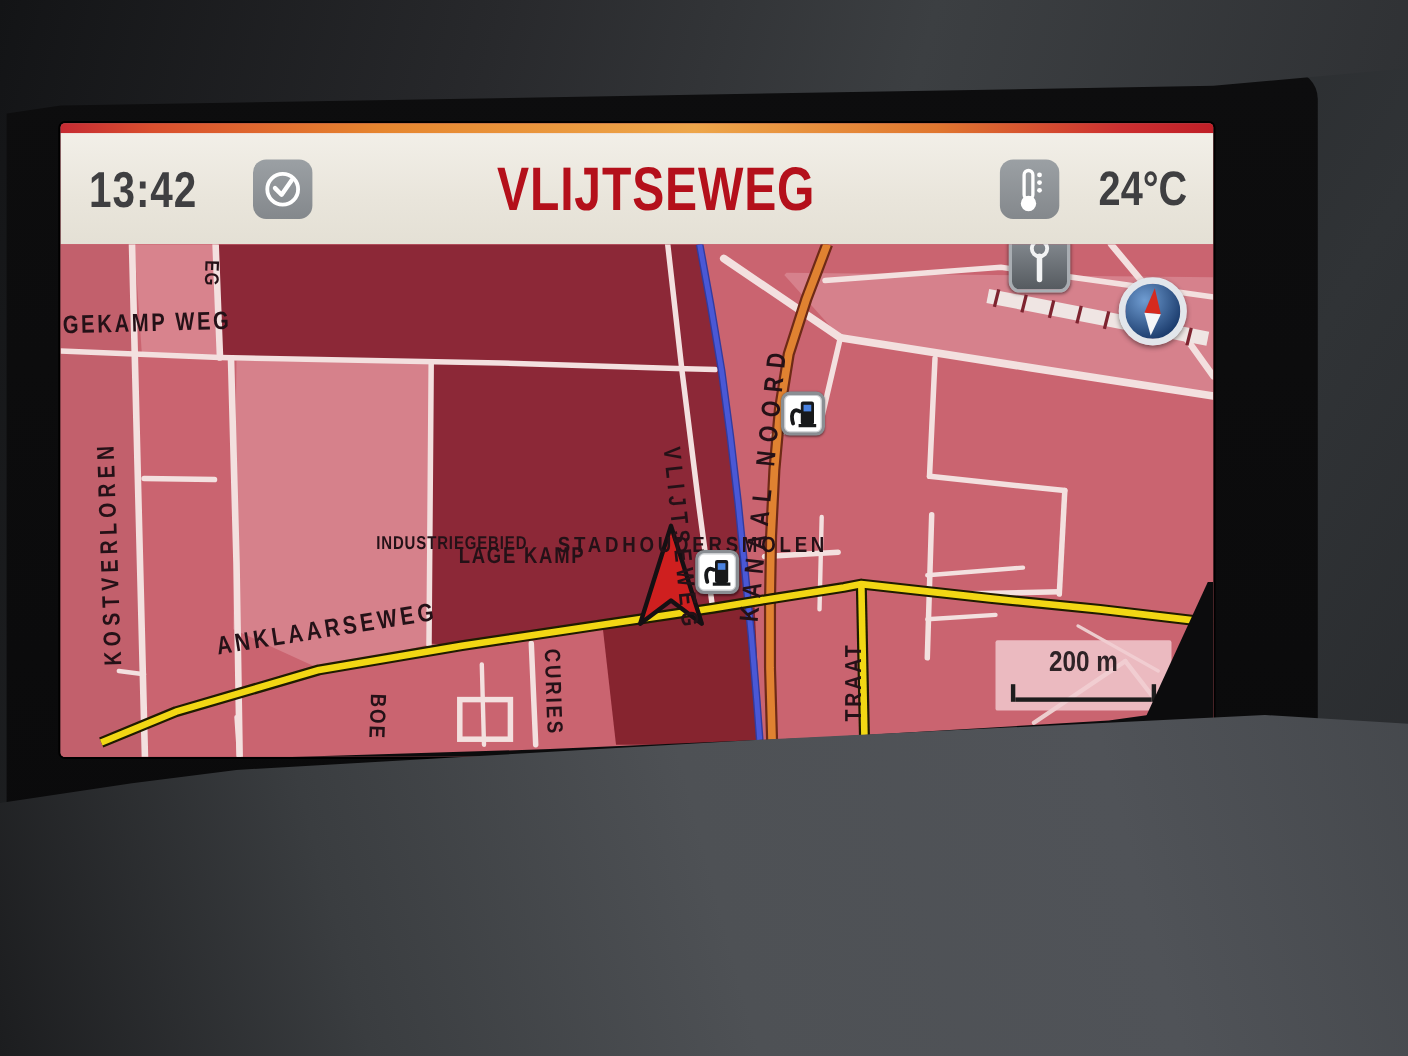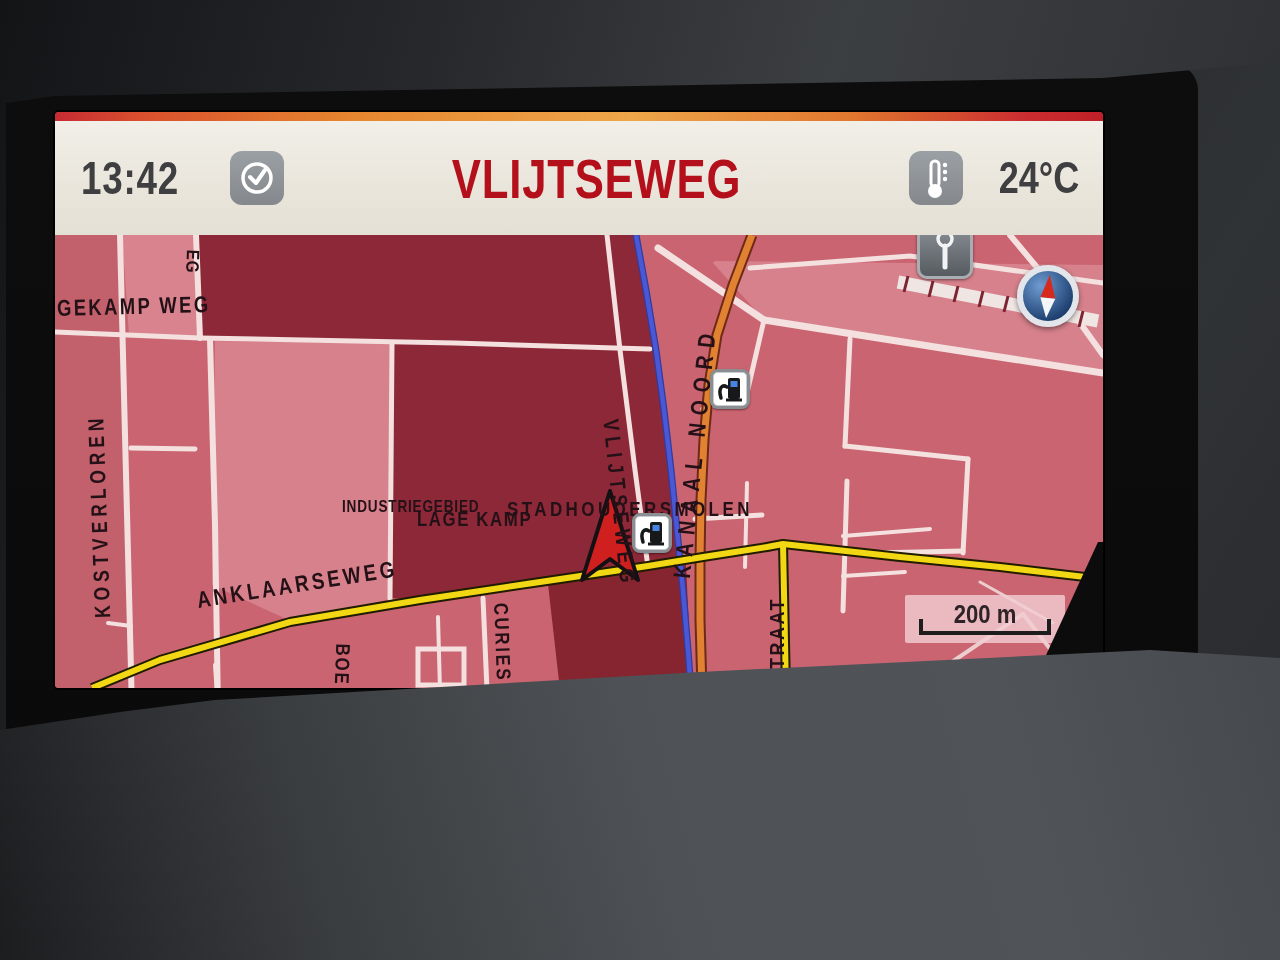--- a/index.html
+++ b/index.html
@@ -19,21 +19,21 @@
     background:linear-gradient(75deg,#1c1d1f 0%,#3a3d40 22%,#4e5155 45%,#505358 70%,#3f4246 100%);
     clip-path:polygon(0px 730px,120px 712px,215px 700px,700px 672px,1150px 650px,1280px 658px,1280px 960px,0px 960px); }
 
   
   .screen { position:absolute; left:55px; top:112px; width:1048px; height:576px;
     border-radius:4px; overflow:hidden; background:#CA6470; box-shadow:0 0 0 2px #000; }
   .stripe { height:9px;
     background:linear-gradient(90deg,#c62b33 0%,#d94f2e 8%,#e6862f 28%,#eda64a 55%,#e0772f 76%,#cc2f30 92%,#bf1f27 100%); }
 
   
-  .statusbar { height:114px; display:flex; align-items:center;
+  .statusbar { height:101px; display:flex; align-items:center;
     background:linear-gradient(180deg,#f2efe8,#e9e5db 60%,#e4e0d5); }
   .time { margin-left:26px; font-size:46px; font-weight:600; color:#3f3f41;
     transform:scaleX(.8); transform-origin:left center; letter-spacing:1px; }
   .hicon { width:54px; height:54px; border-radius:12px; flex:0 0 auto;
     background:linear-gradient(180deg,#9ba0a4,#84888c); display:flex; align-items:center; justify-content:center; }
   .hicon.clock { margin-left:26px; }
   .title { flex:1; text-align:center; font-size:56px; font-weight:700; color:#b4101b;
     letter-spacing:1px; transform:scaleX(.78); }
   .temp { margin-right:24px; margin-left:18px; font-size:44px; font-weight:600; color:#3f3f41;
     transform:scaleX(.82); transform-origin:right center; }
@@ -52,21 +52,21 @@
     display:flex; align-items:center; justify-content:center; }
   .poi { position:absolute; width:56px; height:62px; border-radius:10px;
     background:linear-gradient(180deg,#8f959b,#565b60); border:3px solid #a8adb2;
     box-shadow:0 1px 3px rgba(0,0,0,.5); display:flex; align-items:center; justify-content:center; }
   .compass { position:absolute; width:62px; height:62px; border-radius:50%;
     border:6px solid #e2e6eb; box-shadow:0 2px 5px rgba(0,0,0,.45);
     background:radial-gradient(circle at 35% 30%, #6f9cd1, #1d3e6f 75%);
     display:flex; align-items:center; justify-content:center; }
 
   
-  .scalebox { position:absolute; left:850px; top:360px; width:160px; height:48px;
+  .scalebox { position:absolute; left:850px; top:360px; width:160px; height:64px;
     background:rgba(242,205,210,.82); border-radius:2px; text-align:center; }
   .scalebox .sl { font-size:26px; font-weight:700; color:#2e2326; margin-top:4px;
     transform:scaleX(.85); }
   .sbar { position:absolute; left:14px; bottom:8px; width:132px; height:16px;
     border-left:4px solid #1d1d1d; border-right:4px solid #1d1d1d; }
   .sbar::after { content:""; position:absolute; left:0; right:0; bottom:0; height:4px; background:#1d1d1d; }
 
   .bezel-overlay { position:absolute; left:0; top:0; pointer-events:none; }
 </style>
 </head>

